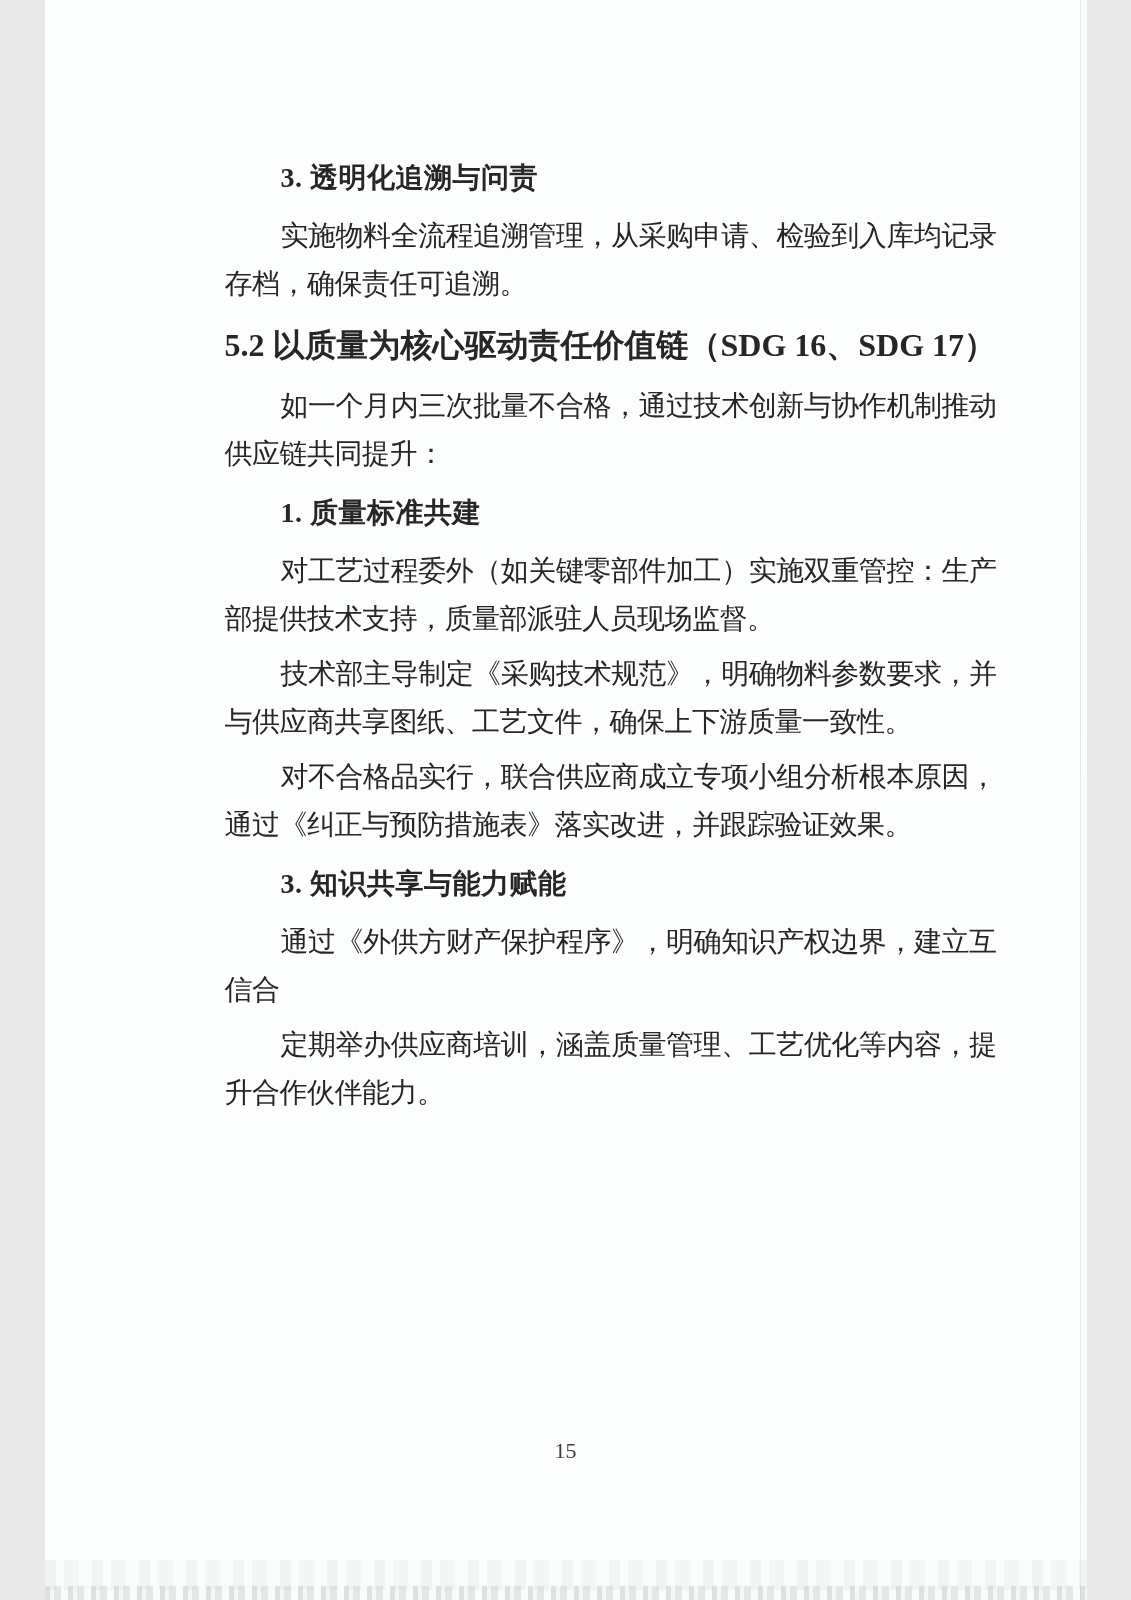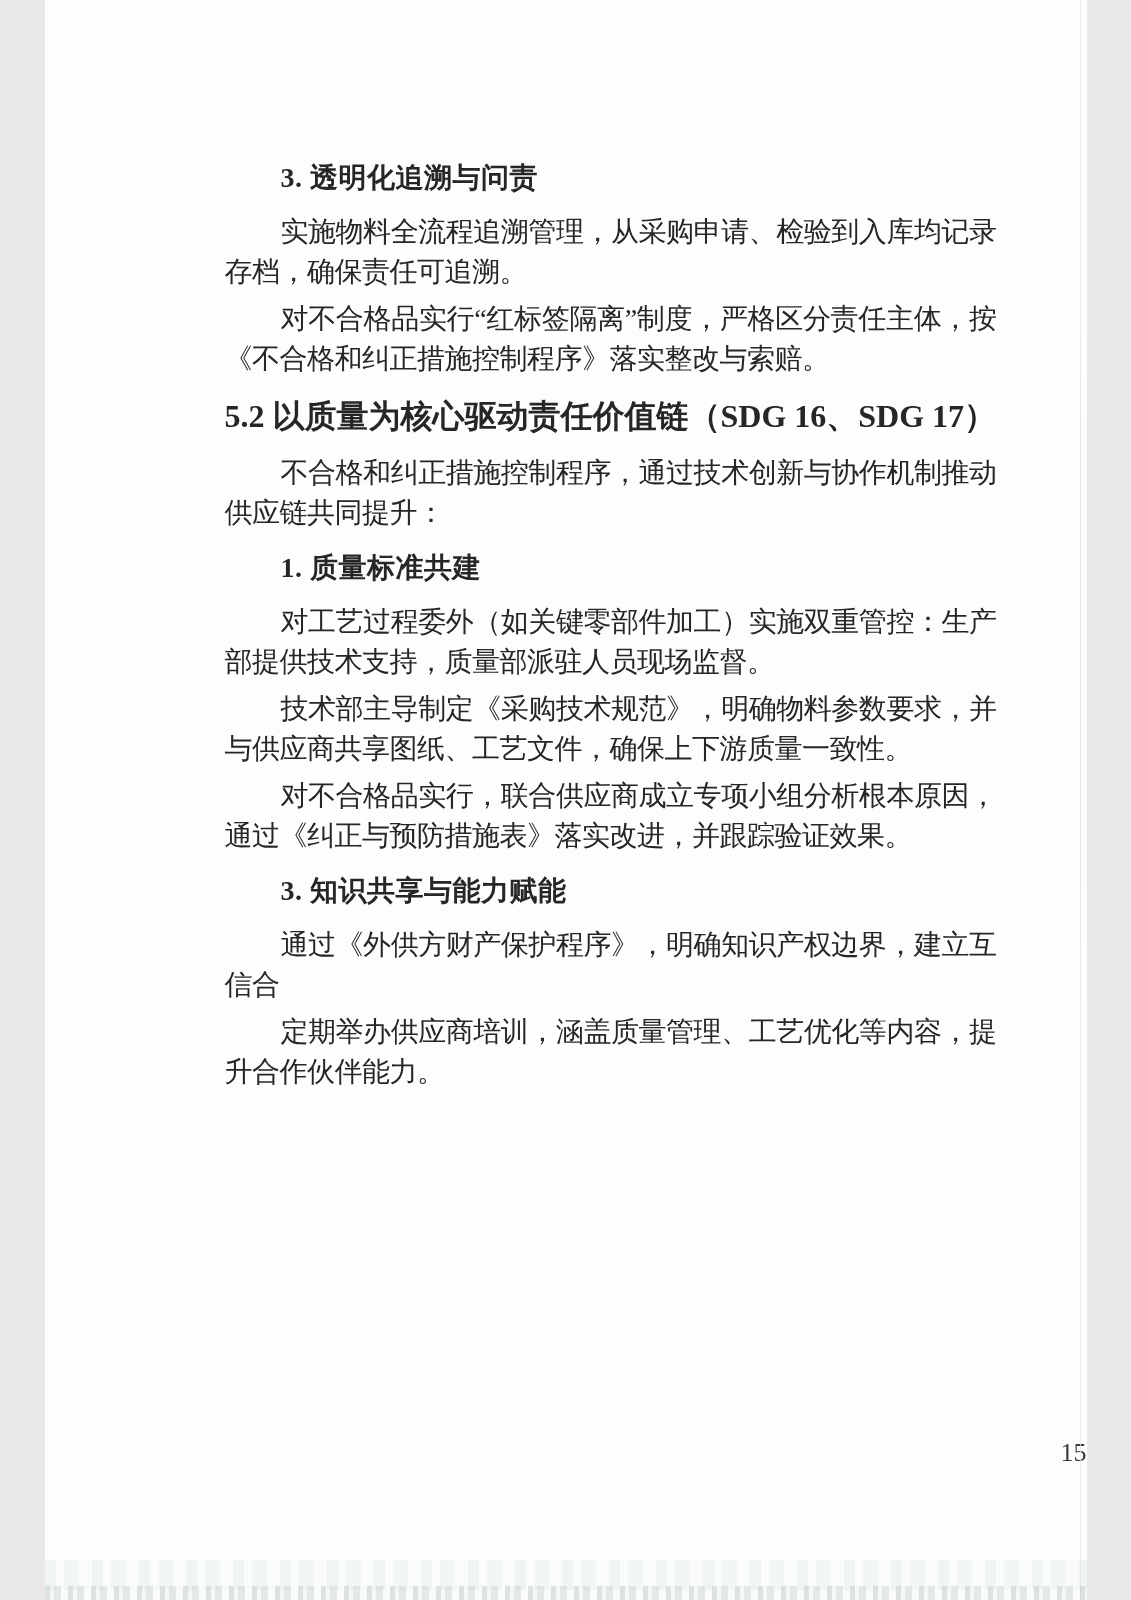--- a/index.html
+++ b/index.html
@@ -14,21 +14,21 @@
     color: #262626;
   }
   .content {
     position: absolute;
     left: 180px;
     top: 143px;
     width: 772px;
   }
   .para {
     font-size: 28px;
-    line-height: 40px;
+    line-height: 48px;
     text-align: justify;
     text-indent: 2em;
     letter-spacing: -0.5px;
     margin: 0 0 7px 0;
   }
   .h-sub {
     font-size: 28px;
     font-weight: bold;
     line-height: 54px;
     text-indent: 2em;
@@ -41,22 +41,22 @@
     line-height: 58px;
     text-indent: 0;
     letter-spacing: 0;
     margin: 8px 0 8px 0;
   }
   .page-number {
     position: absolute;
     left: 0;
     right: 0;
     top: 1438px;
-    text-align: right;
-    font-size: 26px;
+    text-align: center;
+    font-size: 22px;
     color: #3a3a3a;
   }
   
   .scan-edge-line {
     position: absolute;
     top: 0;
     bottom: 0;
     right: 6px;
     width: 1px;
     background: linear-gradient(#e3e9e9, #d9e1e1 40%, #e6eceb);
@@ -90,23 +90,22 @@
   }
 </style>
 </head>
 <body>
 
 <div class="page">
 
   <div class="content">
     <p class="h-sub">3. 透明化追溯与问责</p>
     <p class="para">实施物料全流程追溯管理，从采购申请、检验到入库均记录存档，确保责任可追溯。</p>
-    <p class="para">对不合格品实行“红标签隔离”制度，严格区分责任主体，按《不合格和纠正措施控制程序》落实整改与索赔。</p>
     <p class="h-sec">5.2 以质量为核心驱动责任价值链（SDG 16、SDG 17）</p>
-    <p class="para">不合格和纠正措施控制程序，通过技术创新与协作机制推动供应链共同提升：</p>
+    <p class="para">如一个月内三次批量不合格，通过技术创新与协作机制推动供应链共同提升：</p>
     <p class="h-sub">1. 质量标准共建</p>
     <p class="para">对工艺过程委外（如关键零部件加工）实施双重管控：生产部提供技术支持，质量部派驻人员现场监督。</p>
     <p class="para">技术部主导制定《采购技术规范》，明确物料参数要求，并与供应商共享图纸、工艺文件，确保上下游质量一致性。</p>
     <p class="para">对不合格品实行，联合供应商成立专项小组分析根本原因，通过《纠正与预防措施表》落实改进，并跟踪验证效果。</p>
     <p class="h-sub">3. 知识共享与能力赋能</p>
     <p class="para">通过《外供方财产保护程序》，明确知识产权边界，建立互信合</p>
     <p class="para">定期举办供应商培训，涵盖质量管理、工艺优化等内容，提升合作伙伴能力。</p>
   </div>
 
   <div class="page-number">15</div>

